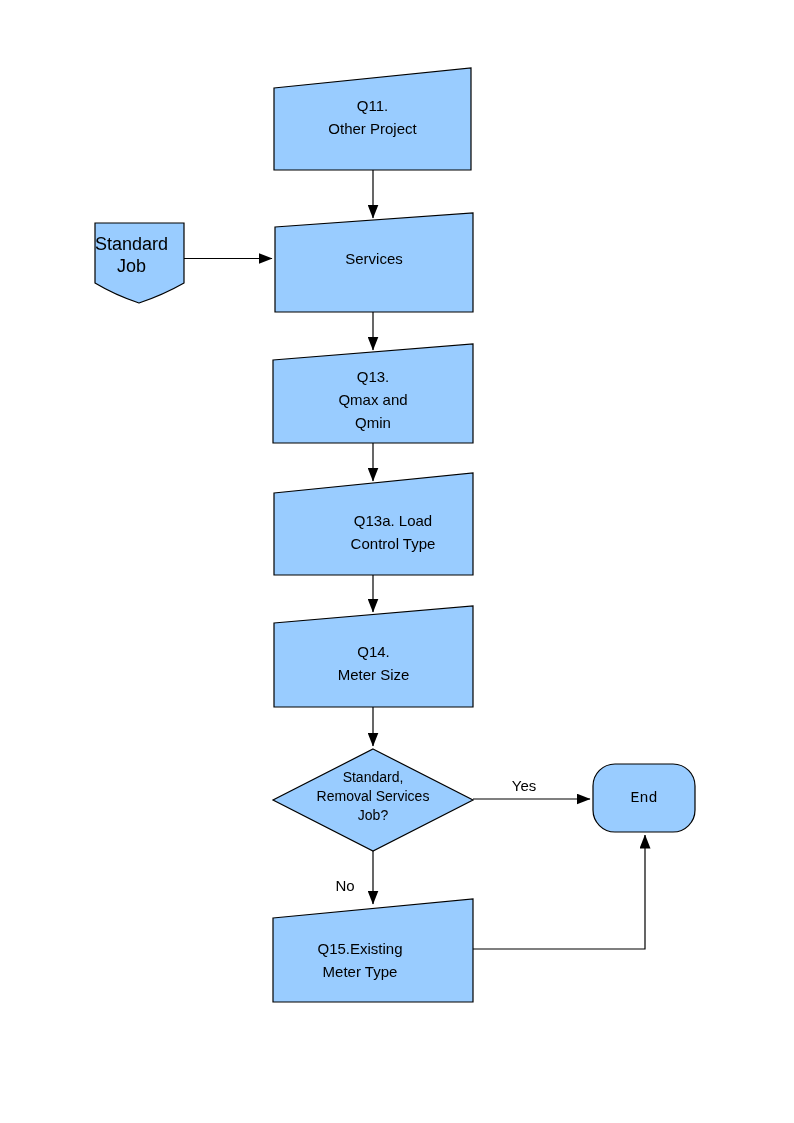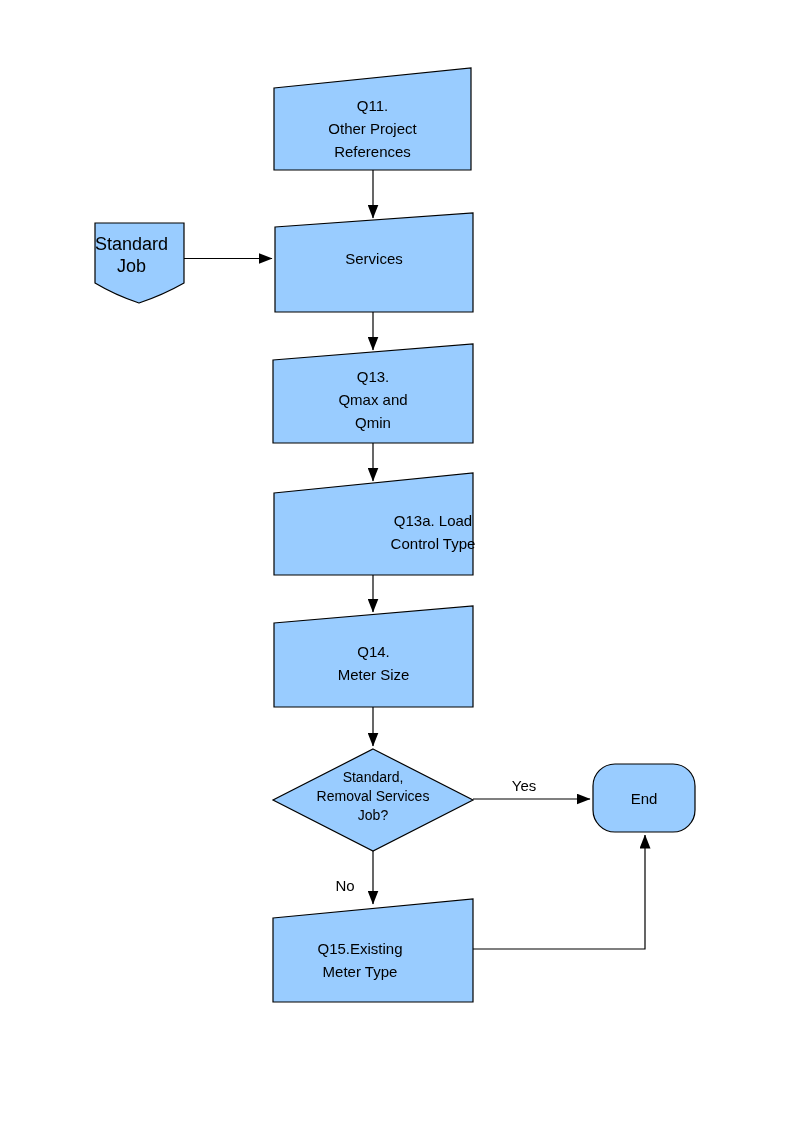--- a/index.html
+++ b/index.html
@@ -69,55 +69,54 @@
     <path class="node" d="M274,493 L473,473 L473,575 L274,575 Z"></path>
     <path class="node" d="M274,623 L473,606 L473,707 L274,707 Z"></path>
     <path class="node" d="M373,749 L473,800 L373,851 L273,800 Z"></path>
     <rect class="node" x="593" y="764" width="102" height="68" rx="22" ry="22"></rect>
     <path class="node" d="M273,918 L473,899 L473,1002 L273,1002 Z"></path>
   </svg>
 
   <div class="label" style="left:274px; top:94px; width:197px;">
     <div>Q11.</div>
     <div>Other Project</div>
-    <div>References</div>
   </div>
 
   <div class="label label-connector" style="left:95px; top:233px; width:73px;">
     <div>Standard</div>
     <div>Job</div>
   </div>
 
   <div class="label" style="left:275px; top:247px; width:198px;">
     <div>Services</div>
   </div>
 
   <div class="label" style="left:273px; top:365px; width:200px;">
     <div>Q13.</div>
     <div>Qmax and</div>
     <div>Qmin</div>
   </div>
 
-  <div class="label" style="left:274px; top:509px; width:238px;padding-left:40px;">
+  <div class="label" style="left:274px; top:509px; width:238px;">
     <div>Q13a. Load</div>
     <div>Control Type</div>
   </div>
 
   <div class="label" style="left:274px; top:640px; width:199px;">
     <div>Q14.</div>
     <div>Meter Size</div>
   </div>
 
   <div class="label label-sm" style="left:283px; top:768px; width:180px;">
     <div>Standard,</div>
     <div>Removal Services</div>
     <div>Job?</div>
   </div>
 
-  <div class="label" style="left:593px; top:787px; width:102px;">End</div>
+  <div class="label" style="left:593px; top:787px; width:102px;font-family:Liberation Mono, monospace;">End</div>
 
   <div class="label" style="left:273px; top:937px; width:174px;">
     <div>Q15.Existing</div>
     <div>Meter Type</div>
   </div>
 
   <div class="label" style="left:478px; top:774px; width:92px;">Yes</div>
   <div class="label" style="left:321px; top:874px; width:48px;">No</div>
 
 </div>

